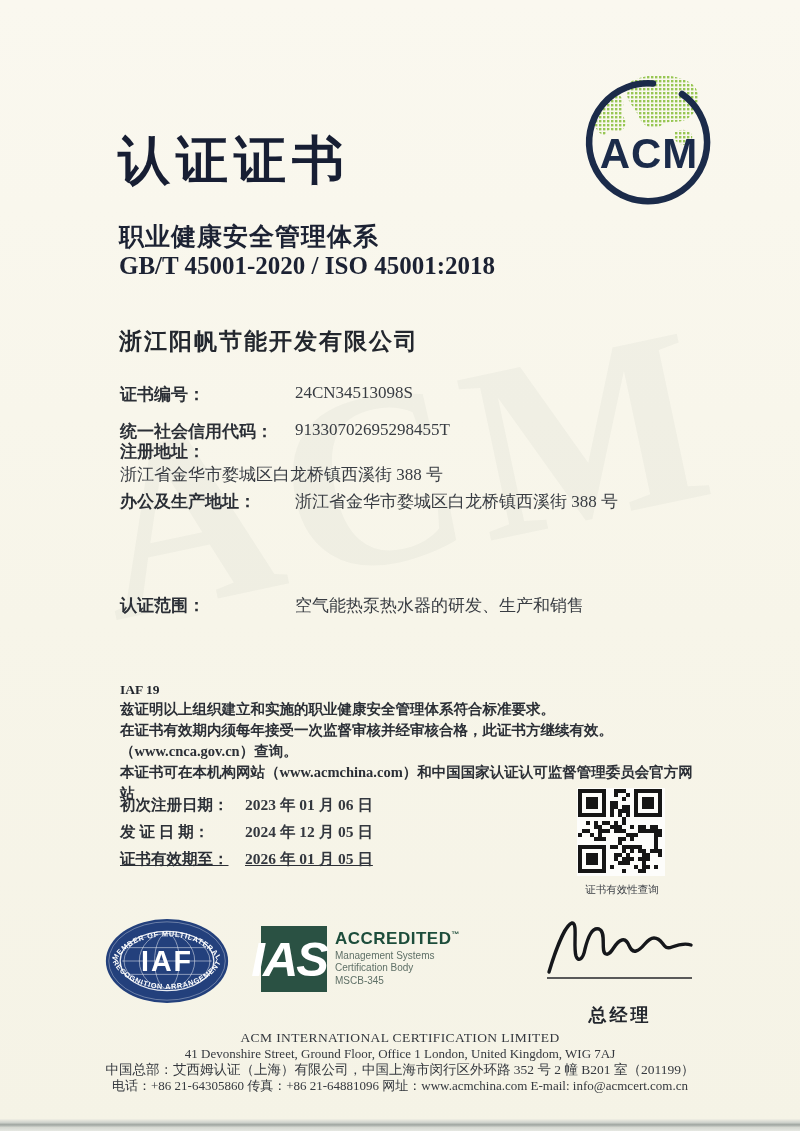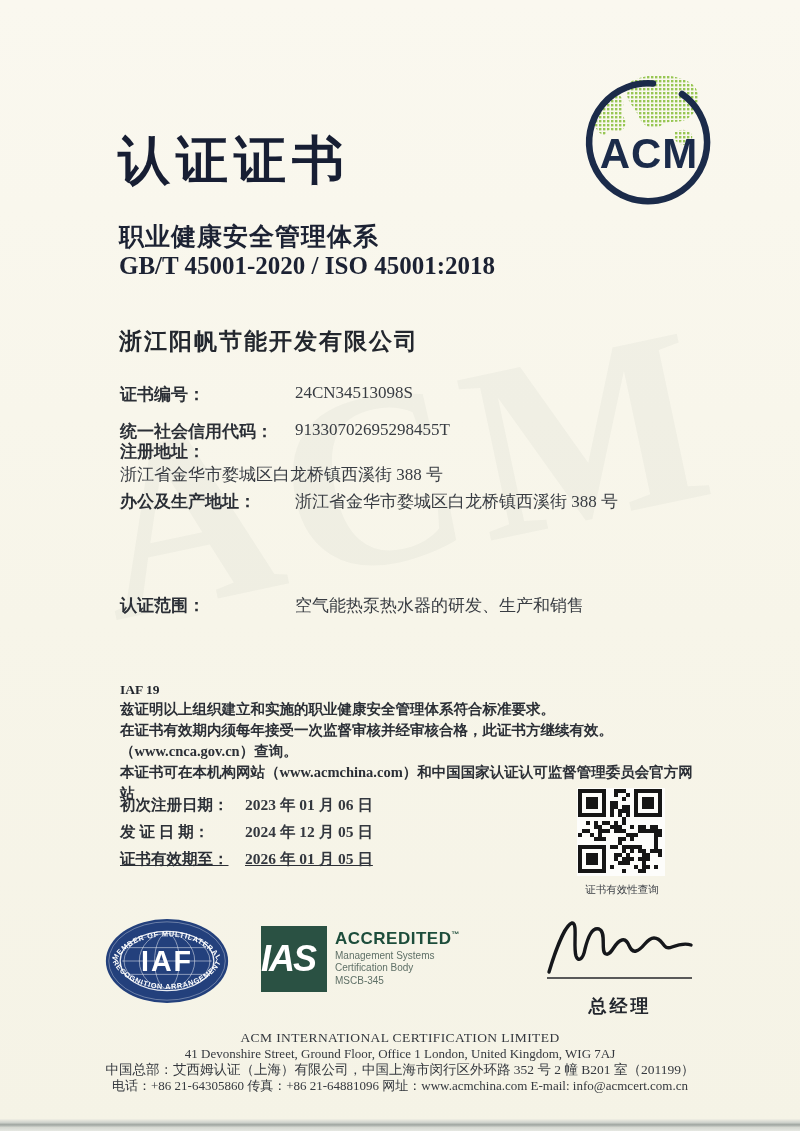--- a/index.html
+++ b/index.html
@@ -54,30 +54,30 @@
   .drow .val{color:#33373e; font-weight:600;}
   .drow-0{top:795px;} .drow-1{top:822px;} .drow-2{top:849px;text-decoration:underline;}
   
   .qr-box{position:absolute; left:577px; top:788px; width:86px; height:86px; background:#fdfdfb; padding:1px;}
   .qr-caption{position:absolute; left:552px; top:883px; width:140px; text-align:center; font-size:10.5px; color:#3a3e44;}
   
   .iaf-logo{position:absolute; left:103px; top:916px; width:128px; height:90px;}
   .ias-block{position:absolute; left:261px; top:926px; display:flex;}
   .ias-square{
     width:66px; height:66px; background:#2a5143; color:#fff;
-    display:flex; align-items:center; justify-content:flex-start;
+    display:flex; align-items:center; justify-content:flex-end;
     font-family:"Liberation Sans","DejaVu Sans",sans-serif;
-    font-size:36px; font-weight:bold; font-style:italic; letter-spacing:-2px;
+    font-size:49px; font-weight:bold; font-style:italic; letter-spacing:-2px;
   }
   .ias-text{margin-left:8px; font-family:"Liberation Sans","DejaVu Sans",sans-serif;}
   .ias-accred{font-size:17px; font-weight:bold; color:#1d4d3b; letter-spacing:.5px; line-height:18px;}
   .ias-accred sup{font-size:8px;}
   .ias-sub{font-size:10px; color:#5f7067; line-height:12.5px; margin-top:2px;}
   .sign-block{position:absolute; left:545px; top:912px; width:150px;}
-  .sign-title{text-align:center; font-size:18px; font-weight:bold; color:#23272e; margin-top:8px; letter-spacing:3px;}
+  .sign-title{text-align:center; font-size:18px; font-weight:bold; color:#23272e; margin-top:17px; letter-spacing:3px;}
   
   .footer{position:absolute; left:0; top:1030px; width:100%; text-align:center; color:#34383e;}
   .f1{font-size:13.5px; letter-spacing:.4px; line-height:16px;}
   .f2{font-size:13px; line-height:15.5px;}
   .f3{font-size:13.5px; line-height:16px;}
   .f4{font-size:13px; line-height:15.5px;}
   .bottom-strip{
     position:absolute; left:0; right:0; bottom:0; height:12px;
     background:linear-gradient(180deg,#f1efe4 0%,#cdd1cb 30%,#9fa5a0 48%,#d5d8d1 70%,#e6e8e2 100%);
   }

